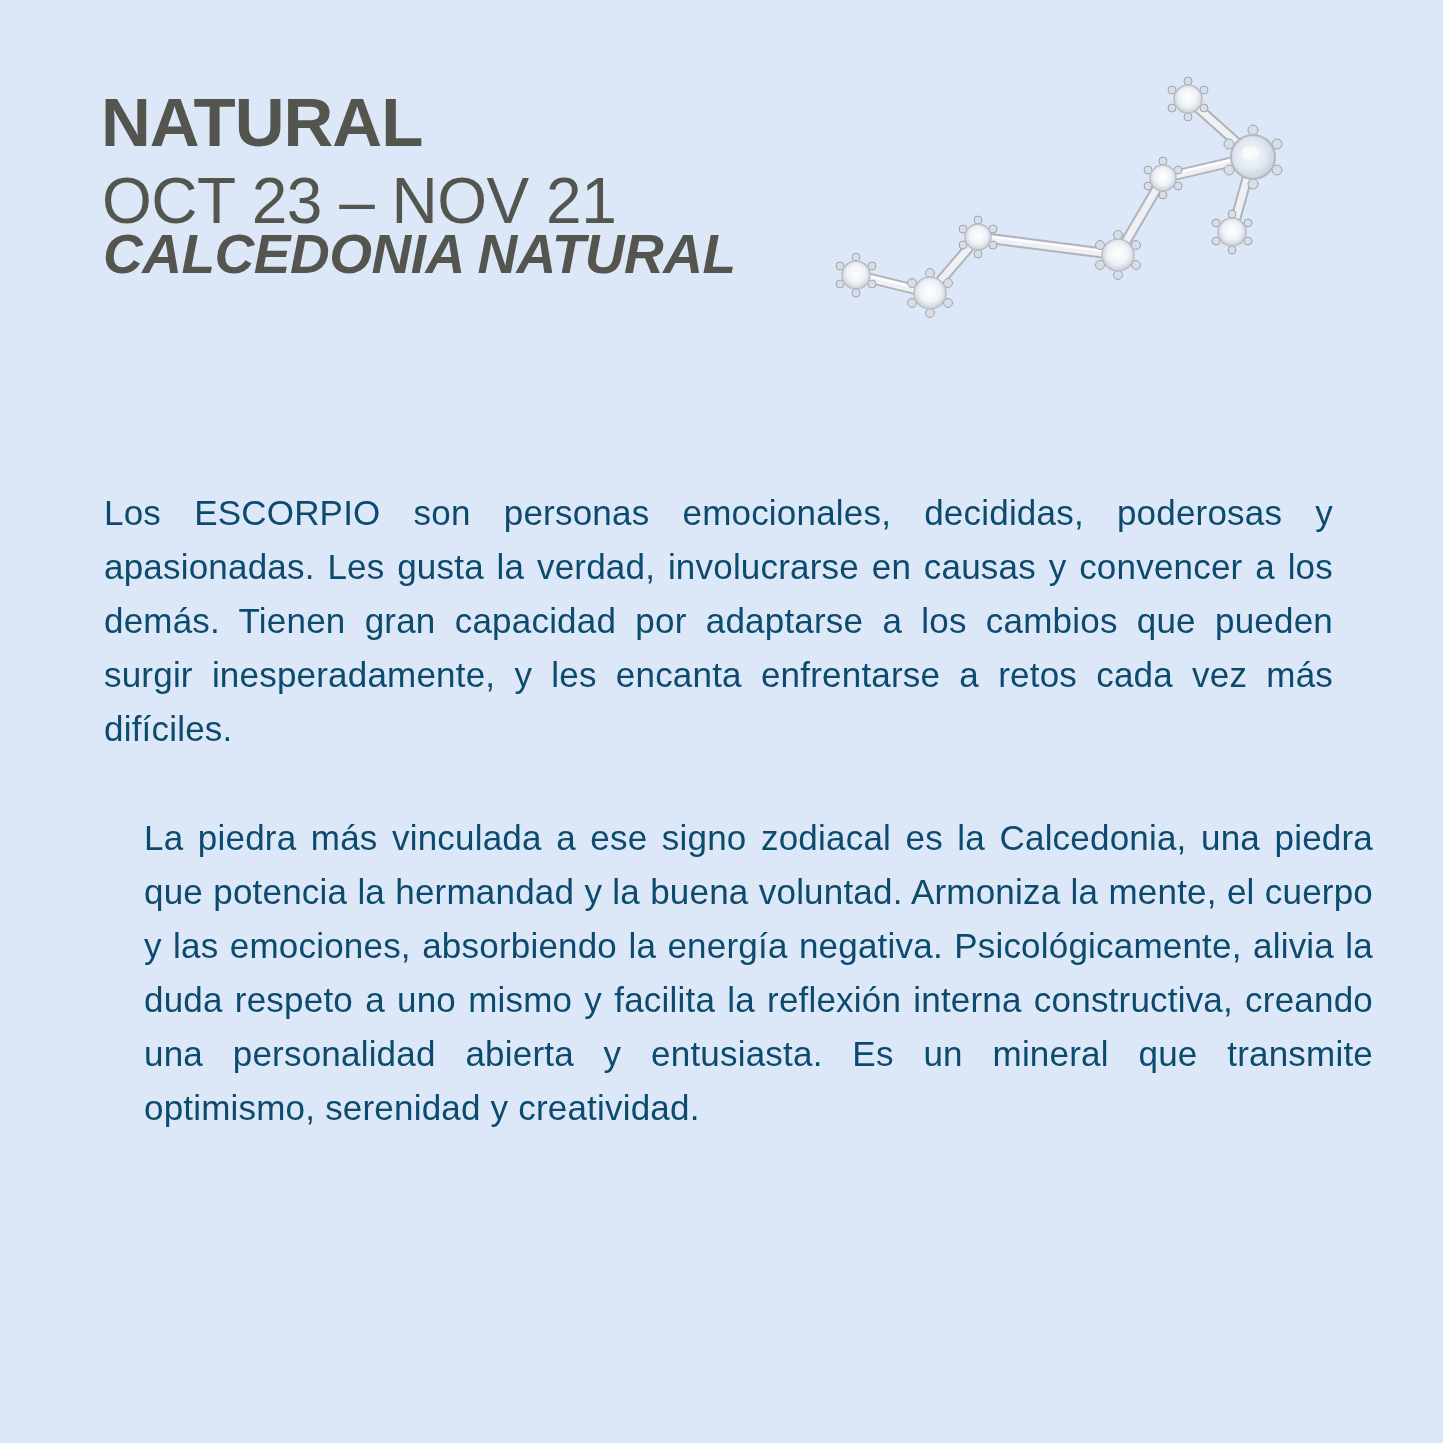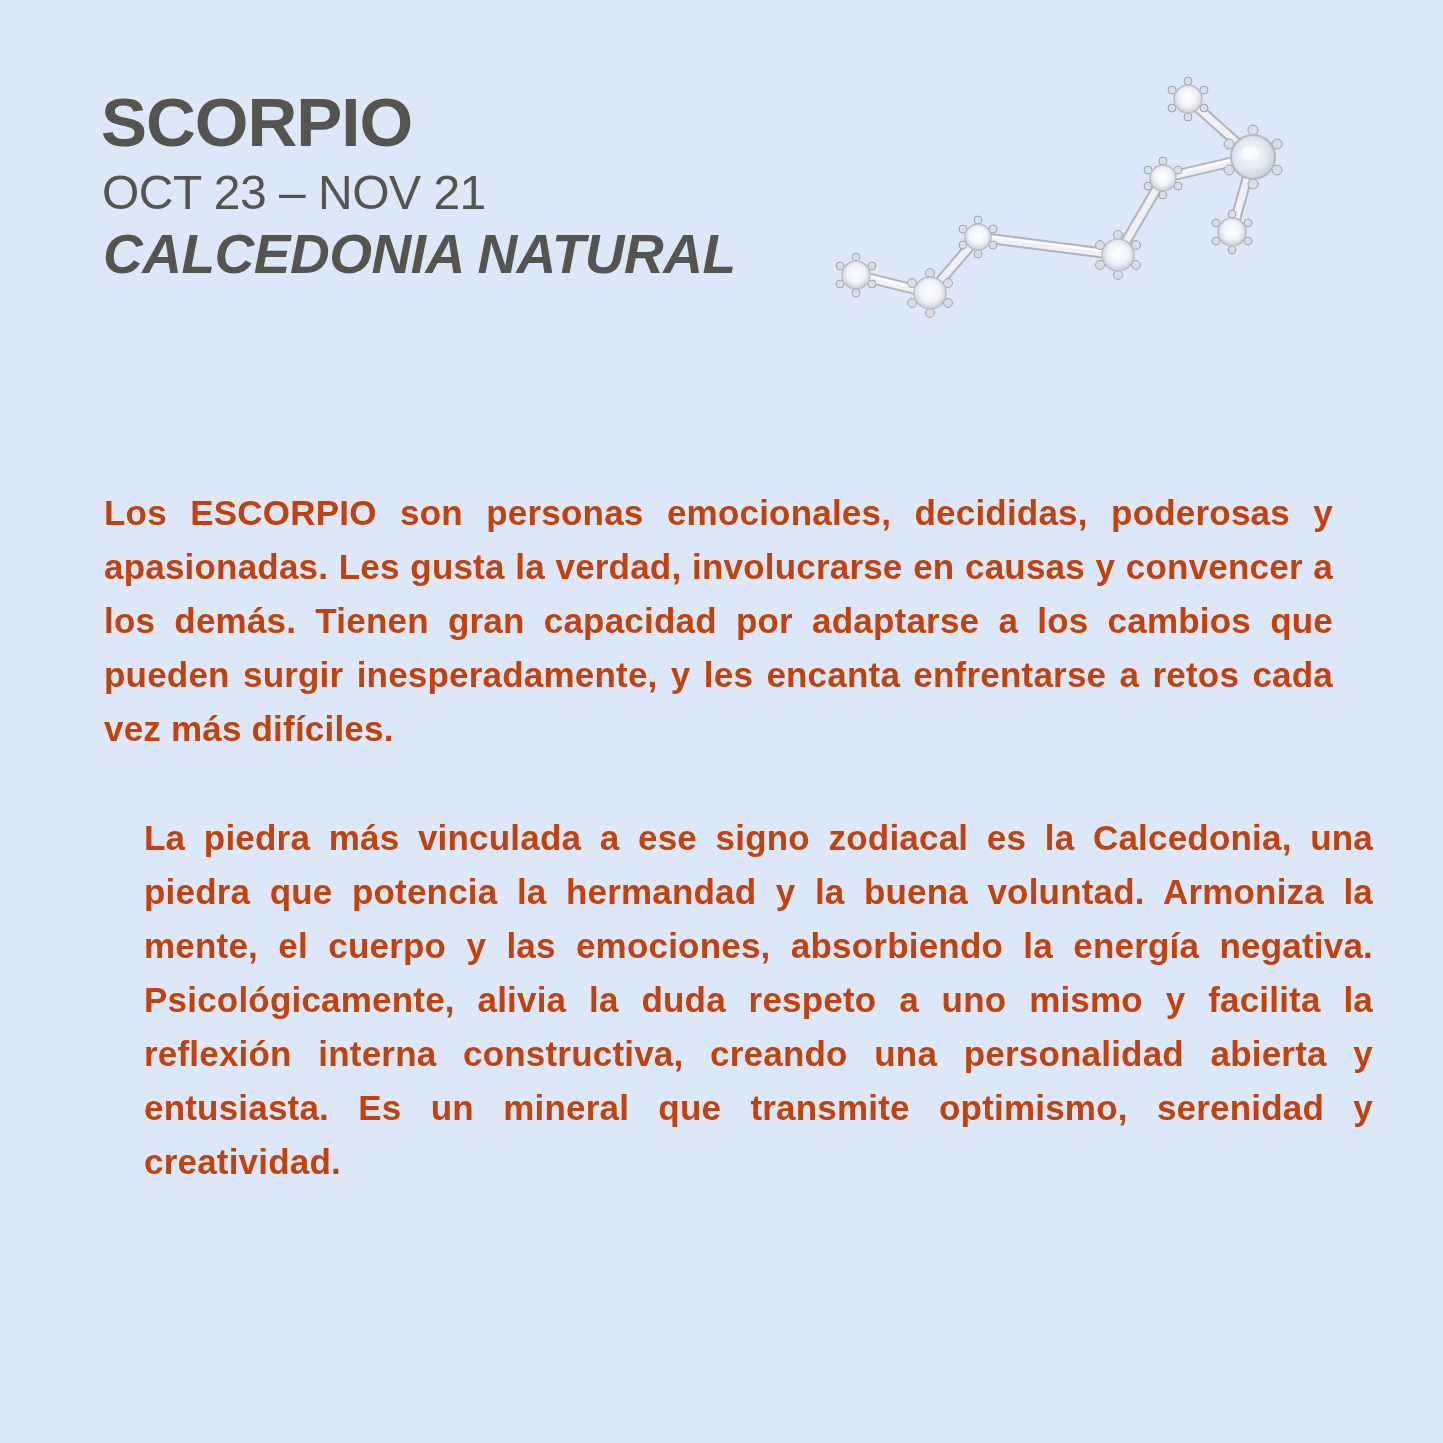--- a/index.html
+++ b/index.html
@@ -28,21 +28,21 @@
       font-weight: bold;
       line-height: 1;
       letter-spacing: -1px;
       white-space: nowrap;
       margin: 0;
     }
     .dates {
       position: absolute;
       left: 1px;
       top: 169px;
-      font-size: 48px;
+      font-size: 64px;
       font-weight: normal;
       line-height: 1;
       letter-spacing: -0.5px;
       white-space: nowrap;
       margin: 0;
     }
     .stone {
       position: absolute;
       left: 2px;
       top: 227px;
@@ -60,34 +60,34 @@
       top: 60px;
       width: 480px;
       height: 280px;
     }
     .body-text {
       position: absolute;
       left: 104px;
       width: 1229px;
       font-size: 35px;
       line-height: 54px;
-      font-weight: bold;
+      font-weight: normal;
       text-align: justify;
-      color: #c2410c;
+      color: #0c4a6e;
       margin: 0;
       letter-spacing: 0.2px;
     }
     .p1 { top: 486px; }
     .p2 { top: 811px; margin-left: 40px; }
   </style>
 </head>
 <body>
 
 <div class="header">
-  <h1 class="title">SCORPIO</h1>
+  <h1 class="title">NATURAL</h1>
   <div class="dates">OCT 23 – NOV 21</div>
   <div class="stone">CALCEDONIA NATURAL</div>
 </div>
 
 <div class="jewel">
   <svg width="480" height="280" viewBox="820 60 480 280" xmlns="http://www.w3.org/2000/svg">
     <defs>
       <radialGradient id="gem" cx="50%" cy="45%" r="55%">
         <stop offset="0%" stop-color="#ffffff"></stop>
         <stop offset="60%" stop-color="#eef2f7"></stop>

